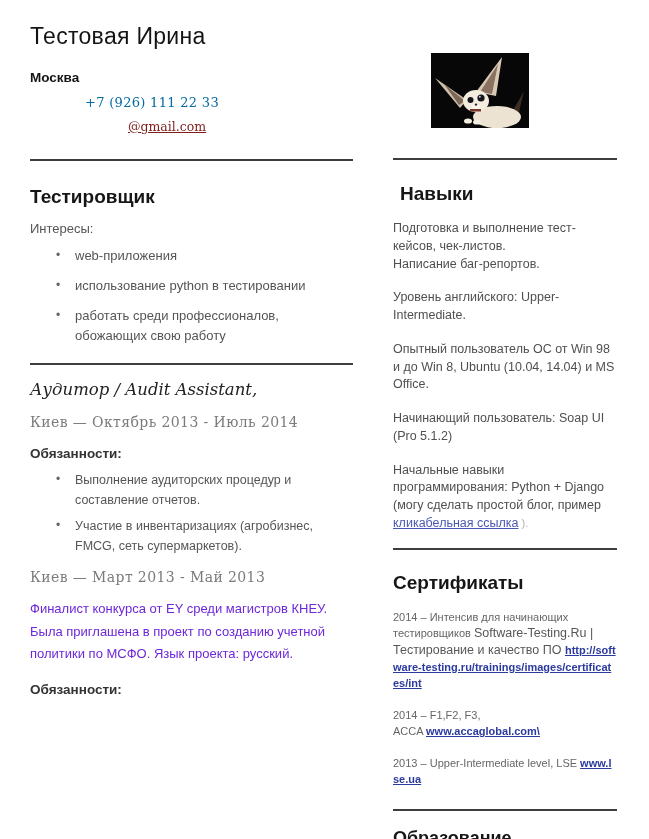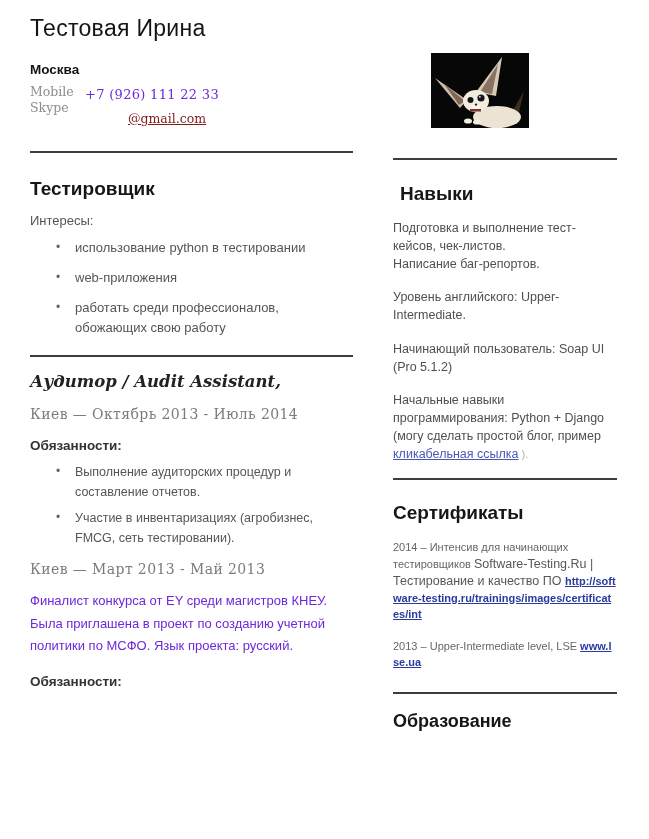--- a/index.html
+++ b/index.html
@@ -3,48 +3,48 @@
 <meta charset="utf-8">
 <style>
   * { box-sizing: border-box; }
   html,body { margin:0; padding:0; }
   body {
     width:649px; height:839px; background:#ffffff;
     font-family:"Liberation Sans", sans-serif;
     color:#555; position:relative; overflow:hidden;
     -webkit-font-smoothing:antialiased;
   }
-  .col-left  { position:absolute; left:30px;  top:0; width:323px; }
+  .col-left  { position:absolute; left:30px;  top:8px; width:323px; }
   .col-right { position:absolute; left:393px; top:12px; width:224px; }
 
   .divider { border:none; border-top:2px solid #3d3d3d; margin:0; }
 
   
   .name { font-size:23px; font-weight:400; color:#141414; margin:15px 0 0 0; letter-spacing:0.3px; }
   .location { font-size:13.5px; font-weight:700; color:#141414; margin-top:20px; }
   .contact { position:relative; height:52px; margin-top:7px; font-family:"DejaVu Serif","Liberation Serif",serif; }
   .contact-labels { color:#8d8d8d; font-size:12.5px; line-height:1.3; }
-  .phone { position:absolute; left:55px; top:3px; color:#6d28d9; font-size:13px; letter-spacing:0.3px; }
+  .phone { position:absolute; left:55px; top:3px; color:#0369a1; font-size:13px; letter-spacing:0.3px; }
   .email { position:absolute; left:98px; top:27px; color:#7f1d1d; font-size:12.5px; text-decoration:underline; }
   .hr-contact { margin-top:15px; }
 
   
   h2 { font-size:19px; font-weight:700; color:#161616; margin:0; }
 
   
   .sec-profile h2 { margin-top:25px; }
   .intro { font-size:13px; color:#555; margin-top:13px; }
   ul.bullets { list-style:none; margin:10px 0 0 0; padding:0; font-size:13px; color:#555; }
   ul.bullets li { position:relative; padding-left:45px; margin-bottom:9px; line-height:1.6; }
   ul.bullets li::before { content:"•"; position:absolute; left:26px; top:0; color:#666; font-size:12px; }
   .hr-interests { margin-top:16px; }
 
   
   .sec-exp h2 { margin-top:21px; }
-  .job-title { font-family:"DejaVu Serif","Liberation Serif",serif; font-style:italic; font-weight:700;
+  .job-title { font-family:"DejaVu Serif","Liberation Serif",serif; font-style:italic; font-weight:400;
                font-size:16.5px; color:#222; margin-top:15px; line-height:1.25; }
   .job-meta  { font-family:"DejaVu Serif","Liberation Serif",serif; color:#7b7b7b;
                font-size:14px; margin-top:13px; letter-spacing:0.4px; }
   .duties-label { font-size:13.5px; font-weight:700; color:#333; margin-top:16px; }
   ul.duties { font-size:12.5px; margin-top:9px; }
   ul.duties li { margin-bottom:6px; }
   .job-desc { font-size:13px; color:#6d28d9; line-height:1.75; margin-top:13px; }
 
   
   .photo { margin:41px 0 0 38px; width:98px; height:75px; display:block; }
@@ -69,51 +69,47 @@
 </head>
 <body>
 
 <div class="col-left">
 
   <h1 class="name">Тестовая Ирина</h1>
 
   <div class="location">Москва</div>
 
   <div class="contact">
-    <div class="contact-labels">
-      <div>Mobile</div>
-      <div>Skype</div>
-    </div>
     <div class="phone">+7 (926) 111 22 33</div>
     <a class="email" href="#">@gmail.com</a>
   </div>
 
   <hr class="divider hr-contact">
 
   <div class="sec-profile">
     <h2>Тестировщик</h2>
     <div class="intro">Интересы:</div>
     <ul class="bullets">
+      <li>web-приложения</li>
       <li>использование python в тестировании</li>
-      <li>web-приложения</li>
       <li>работать среди профессионалов, обожающих свою работу</li>
     </ul>
   </div>
 
   <hr class="divider hr-interests">
 
   <div class="sec-exp">
 
     <div>
       <div class="job-title">Аудитор / Audit Assistant,</div>
       <div class="job-meta">Киев — Октябрь 2013 - Июль 2014</div>
       <div class="duties-label">Обязанности:</div>
       <ul class="bullets duties">
         <li>Выполнение аудиторских процедур и составление отчетов.</li>
-        <li>Участие в инвентаризациях (агробизнес, FMCG, сеть тестировании).</li>
+        <li>Участие в инвентаризациях (агробизнес, FMCG, сеть супермаркетов).</li>
       </ul>
     </div>
 
     <div>
       <div class="job-meta">Киев — Март 2013 - Май 2013</div>
       <div class="job-desc">Финалист конкурса от EY среди магистров КНЕУ. Была приглашена в проект по созданию учетной политики по МСФО. Язык проекта: русский.</div>
       <div class="duties-label">Обязанности:</div>
 
     </div>
   </div>
@@ -145,35 +141,40 @@
 
   <hr class="divider hr-photo">
 
   <div class="sec-skills">
     <h2>Навыки</h2>
     <p class="skill-p first">
       <span>Подготовка и выполнение тест-кейсов, чек-листов.</span><br>
       <span>Написание баг-репортов.</span>
     </p>
     <p class="skill-p">Уровень английского: Upper-Intermediate.</p>
+    <p class="skill-p">Опытный пользователь ОС от Win 98 и до Win 8, Ubuntu (10.04, 14.04) и MS Office.</p>
     <p class="skill-p">Начинающий пользователь: Soap UI (Pro 5.1.2)</p>
     <p class="skill-p">
       <span>Начальные навыки программирования: Python + Django (могу сделать простой блог, пример </span><a class="inline-link" href="#">кликабельная ссылка</a><span class="link-suffix"> ).</span>
     </p>
   </div>
 
   <hr class="divider hr-skills">
 
   <div class="sec-certs">
     <h2>Сертификаты</h2>
 
     <div class="cert">
       <span>2014 – Интенсив для начинающих тестировщиков </span><span class="big">Software-Testing.Ru | Тестирование и качество ПО </span><a class="cert-link" href="#">http://software-testing.ru/trainings/images/certificates/int</a>
     </div>
 
+    <div class="cert">
+      <span>2014 – F1,F2, F3,</span><br>
+      <span>ACCA </span><a class="cert-link" href="#">www.accaglobal.com\</a>
+    </div>
 
     <div class="cert">
       <span>2013 – Upper-Intermediate level, LSE  </span><a class="cert-link" href="#">www.lse.ua</a>
     </div>
   </div>
 
   <hr class="divider hr-certs">
 
   <div class="sec-edu">
     <h2>Образование</h2>

